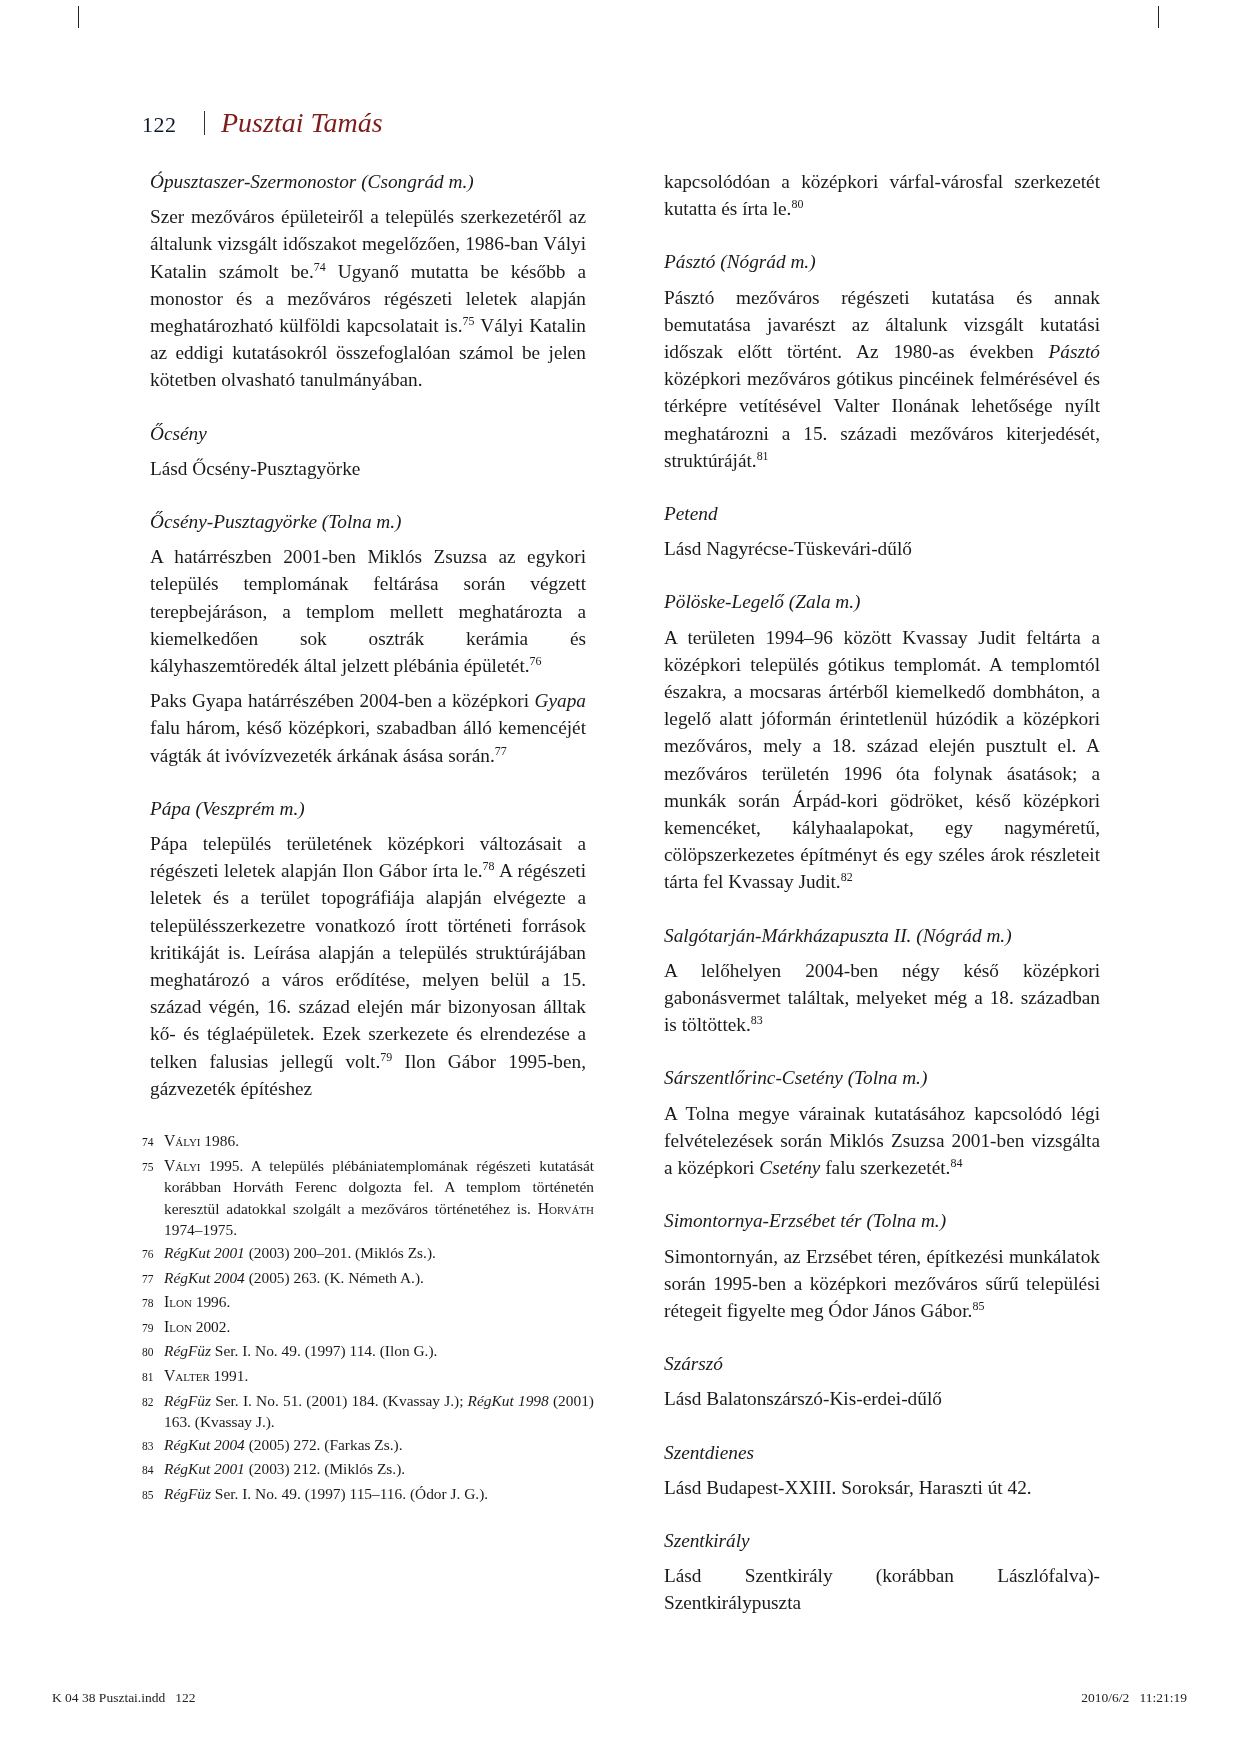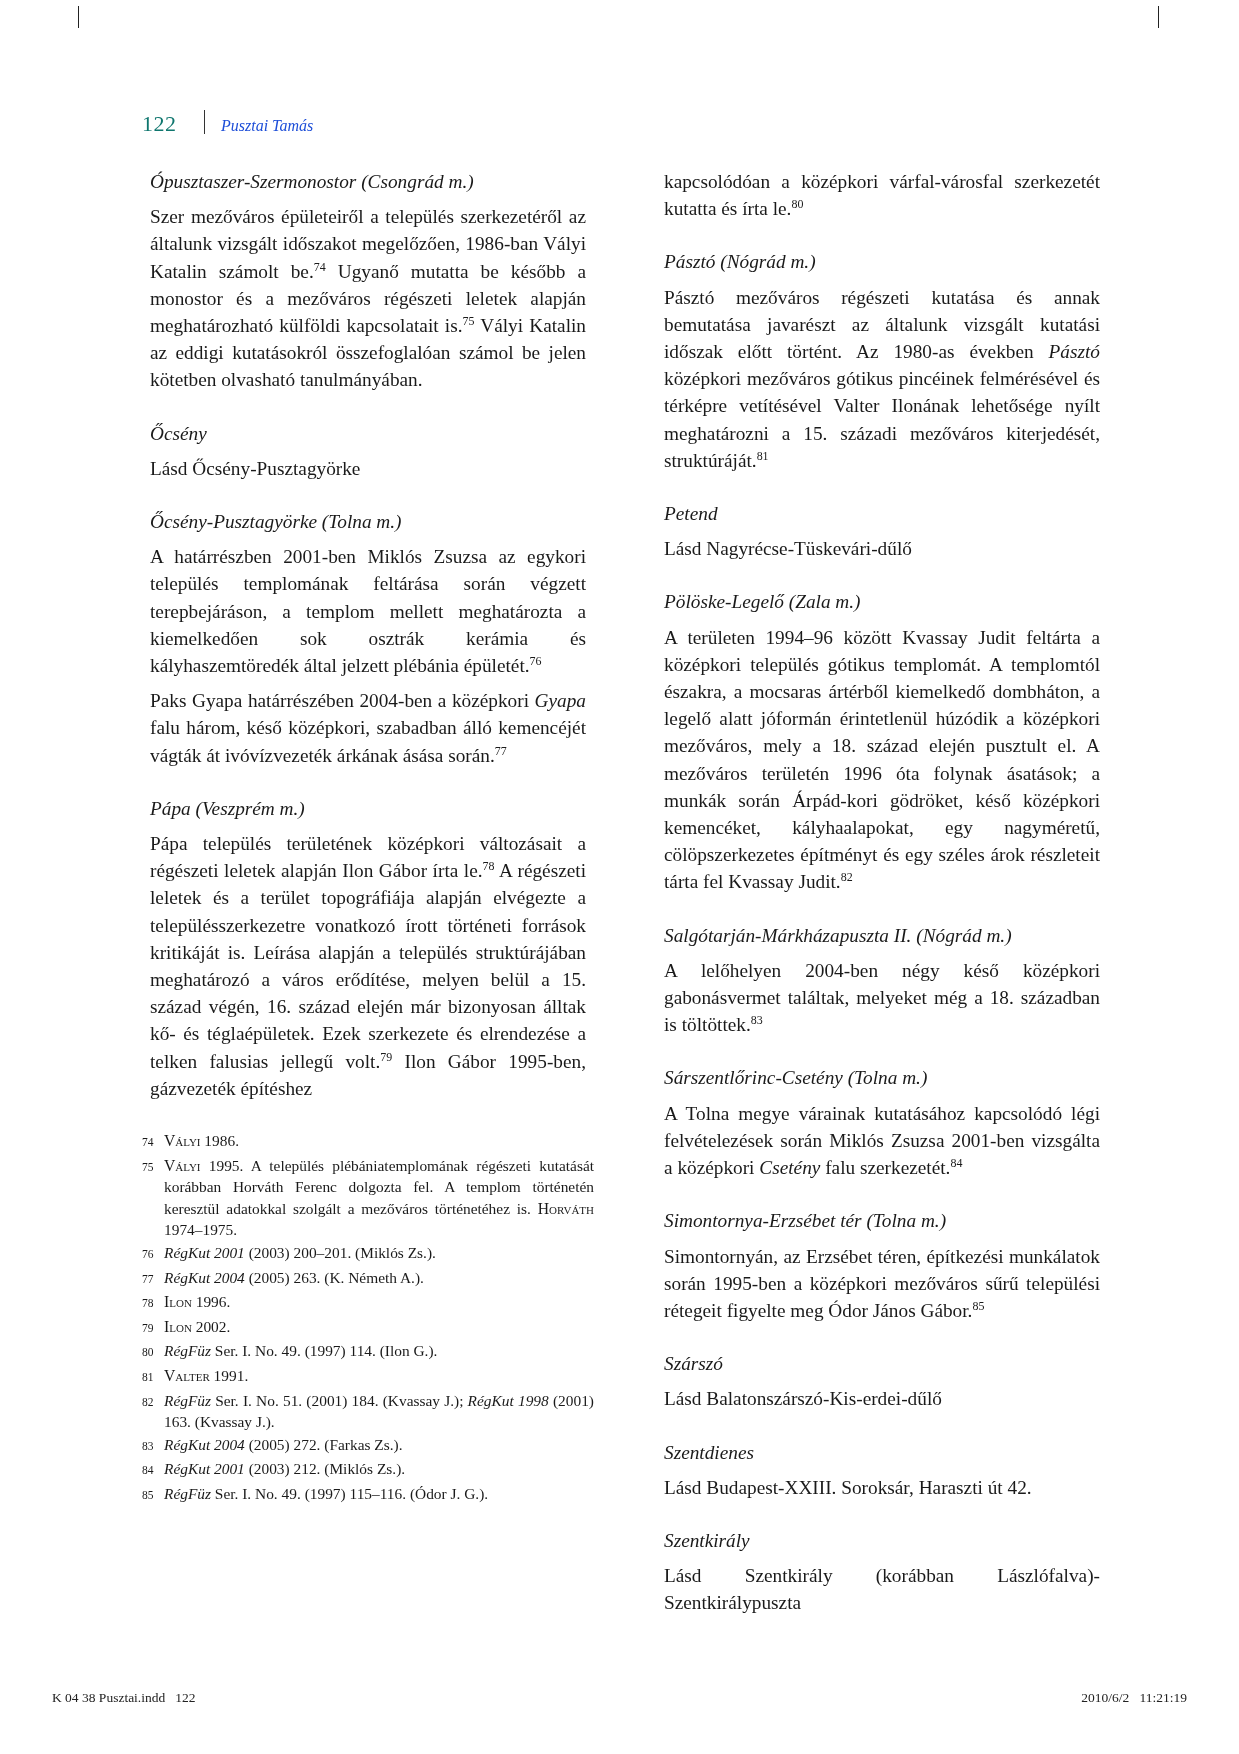--- a/index.html
+++ b/index.html
@@ -32,36 +32,36 @@
     left: 142px;
     top: 107px;
     display: flex;
     align-items: baseline;
     gap: 0;
   }
   .folio {
     font-family: "Liberation Serif", serif;
     font-size: 22px;
     letter-spacing: 0.5px;
-    color: #0f766e;
+    color: #0f172a;
     width: 62px;
   }
   .header-rule {
     display: inline-block;
     width: 1px;
     height: 24px;
     background: #333;
     margin-right: 16px;
     position: relative;
     top: 3px;
   }
   .running-title {
     font-style: italic;
-    font-size: 16px;
-    color: #1d4ed8;
+    font-size: 28px;
+    color: #7f1d1d;
   }
 
   .columns {
     position: absolute;
     left: 142px;
     top: 168px;
     width: 966px;
     display: flex;
     gap: 62px;
   }

